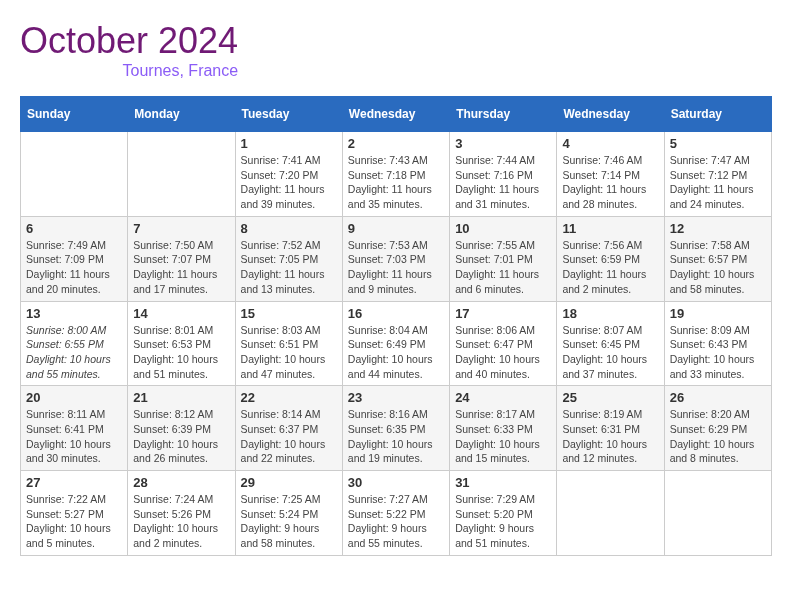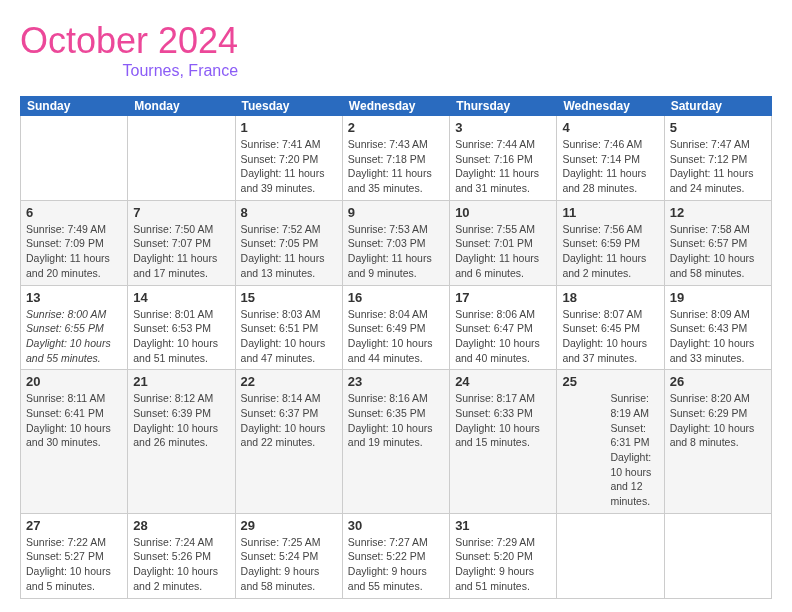--- a/index.html
+++ b/index.html
@@ -20,35 +20,35 @@
       display: flex;
       align-items: center;
       gap: 4px;
     }
     .title-block {
       text-align: right;
     }
     .month-title {
       font-size: 36px;
       font-weight: normal;
-      color: #ec4899;
+      color: #701a75;
     }
     .location-title {
       font-size: 16px;
       color: #8b5cf6;
     }
     .calendar {
       width: 100%;
       border-collapse: collapse;
       font-size: 11px;
     }
     .calendar thead tr th {
       background-color: #2a6bbf;
       color: #fff;
-      padding: 2px 6px;
+      padding: 10px 6px;
       text-align: left;
       font-size: 12px;
       font-weight: bold;
       border: 1px solid #2a6bbf;
     }
     .calendar tbody tr td {
       border: 1px solid #ccc;
       vertical-align: top;
       padding: 4px 5px;
       width: 107px;
@@ -245,21 +245,21 @@
 Daylight: 10 hours and 19 minutes.</div>
         </td>
         <td>
           <span class="day-number">24</span>
           <div class="day-info" style="white-space: pre-line;">Sunrise: 8:17 AM
 Sunset: 6:33 PM
 Daylight: 10 hours and 15 minutes.</div>
         </td>
         <td>
           <span class="day-number">25</span>
-          <div class="day-info" style="white-space: pre-line; margin-left: 48px;">Sunrise: 8:19 AM
+          <div class="day-info" style="white-space: pre-line;">Sunrise: 8:19 AM
 Sunset: 6:31 PM
 Daylight: 10 hours and 12 minutes.</div>
         </td>
         <td>
           <span class="day-number">26</span>
           <div class="day-info" style="white-space: pre-line;">Sunrise: 8:20 AM
 Sunset: 6:29 PM
 Daylight: 10 hours and 8 minutes.</div>
         </td>
       </tr>

